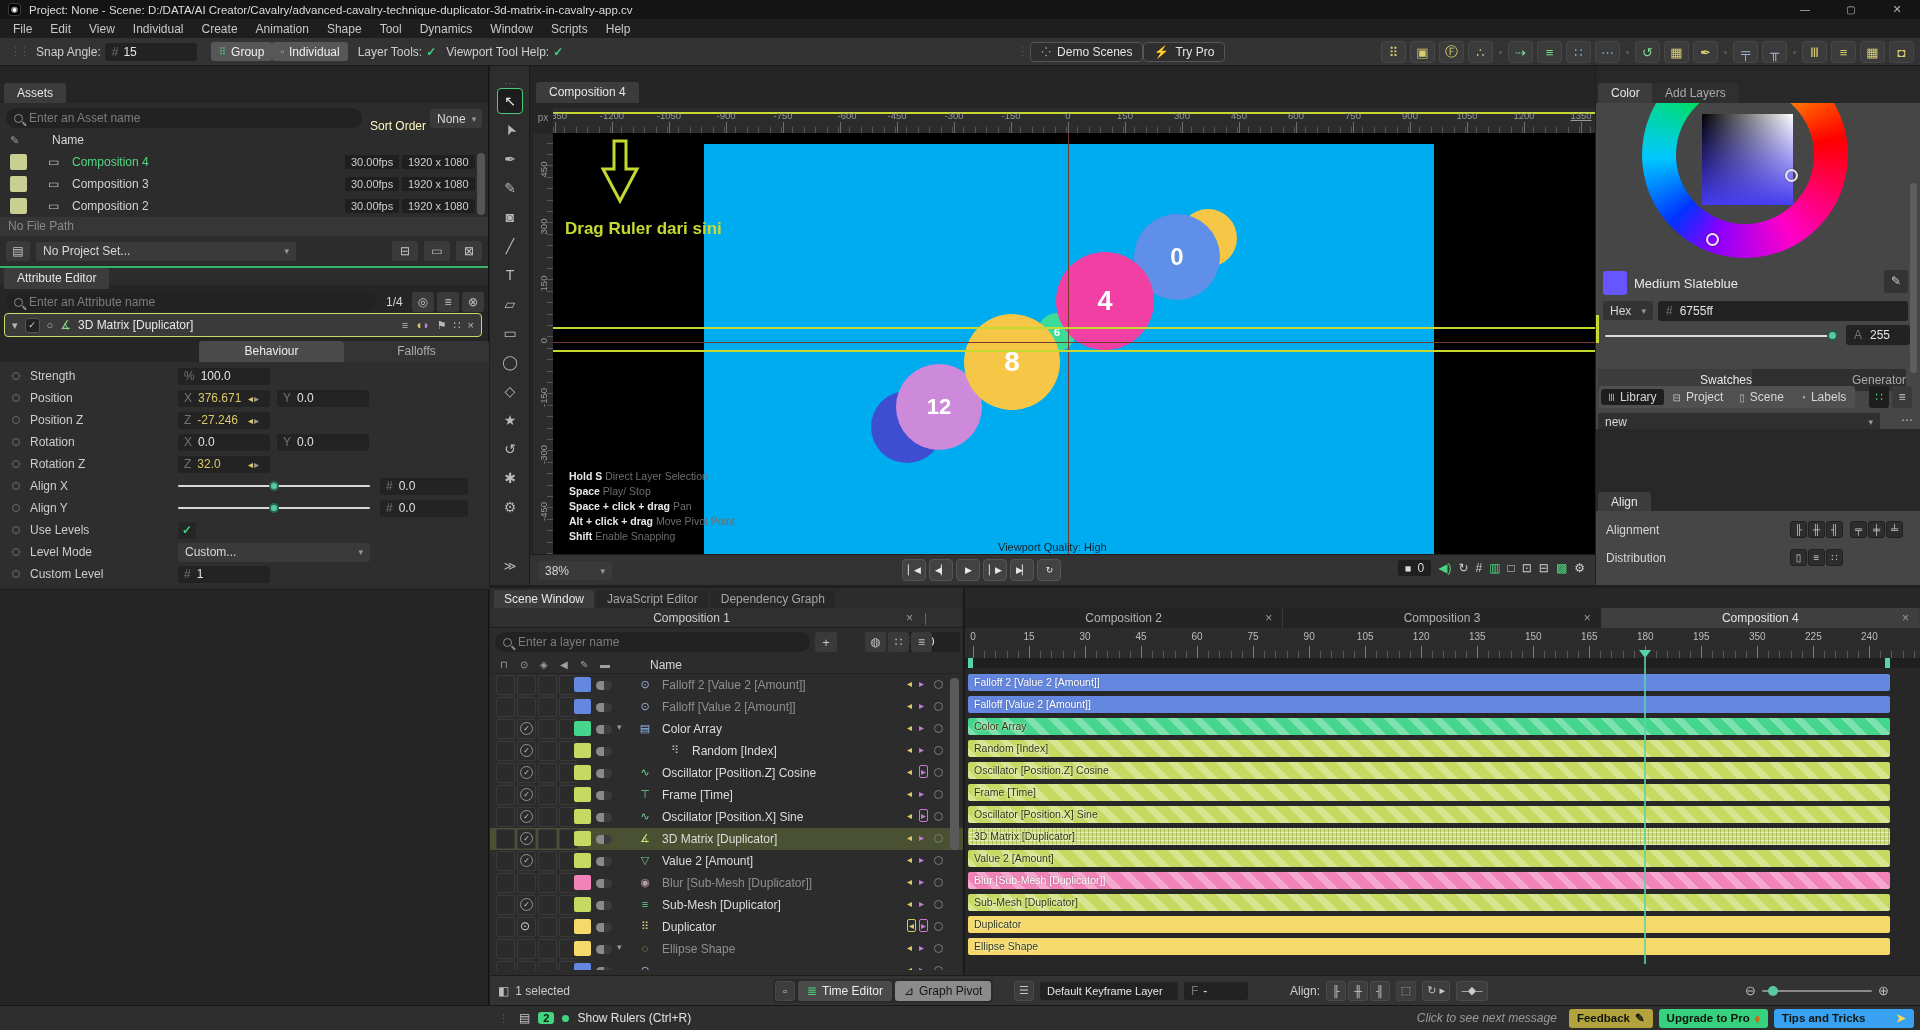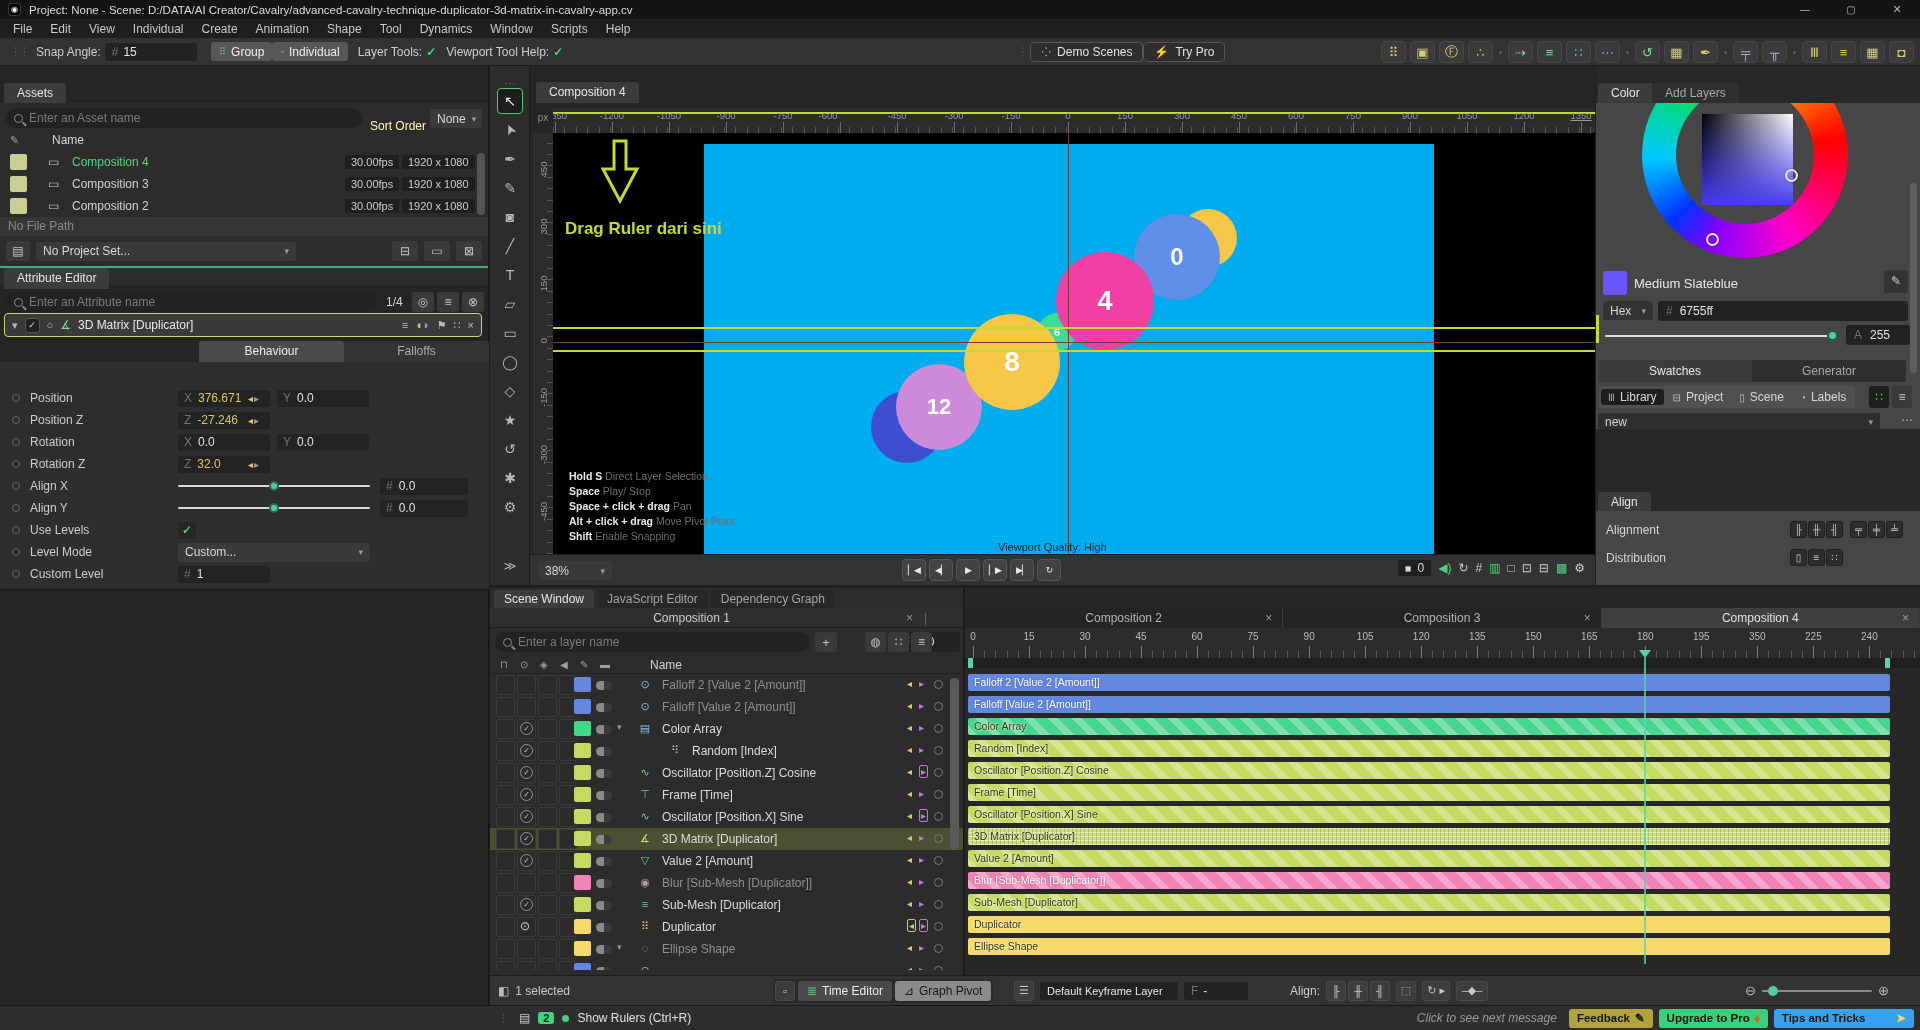--- a/index.html
+++ b/index.html
@@ -146,21 +146,21 @@
     text-align:center;line-height:22px;color:#d0d0d0}
   #cp-hexmode{position:absolute;left:7px;top:198px;width:50px}
   #cp-hex{position:absolute;left:62px;top:198px;right:12px;height:20px;background:#222;border-radius:3px;
     display:flex;align-items:center;gap:7px;padding:0 8px;color:#e4e4e4}
   #cp-accent{position:absolute;left:0;top:212px;width:3px;height:28px;background:#c6d930}
   #alpha-track{position:absolute;left:9px;top:232px;width:228px;height:2px;background:#dcdcdc;border-radius:1px}
   #alpha-knob{position:absolute;left:222px;top:-5px;width:11px;height:11px;border-radius:50%;
     background:#56c9a2;border:2px solid #245a46}
   #cp-alpha{position:absolute;right:10px;top:222px;width:64px;height:20px;background:#222;border-radius:3px;
     display:flex;align-items:center;gap:8px;padding:0 8px;color:#e4e4e4}
-  #sw-tabs{position:absolute;left:2px;top:257px;width:308px;display:flex;text-align:center}
+  #sw-tabs{position:absolute;left:2px;top:266px;width:308px;display:flex;text-align:right}
   .sw-tab{flex:1;padding:4px 0;background:#2f2f2f;color:#a9a9a9}
   .sw-tab.on{background:#3c3c3c;color:#e8e8e8}
   #sw-src{position:absolute;left:3px;top:283px;width:256px;height:22px;background:#505050;border-radius:3px;
     display:flex;align-items:center;padding:2px;gap:2px}
   .src-btn{display:flex;align-items:center;gap:5px;padding:1px 7px;border-radius:3px;color:#d6d6d6}
   .src-btn.on{background:#1e1e1e}
   .src-ic{font-size:10px}
   #sw-view{position:absolute;right:8px;top:283px;display:flex;gap:3px}
   .vw-btn{width:20px;height:22px;border-radius:3px;background:#3a3a3a;display:flex;align-items:center;justify-content:center}
   .vw-btn.on{background:#1e1e1e;color:#4cd47f}
@@ -411,20 +411,28 @@
     <span><span style="color:#d9c86a">◖</span><span style="color:#c878d9">◗</span></span>
     <span class="nh-ic">⚑</span>
     <span class="nh-ic">∷</span>
     <span class="nh-ic">×</span>
   </div>
   <div id="ae-tabs">
     <span class="ae-tab on">Behaviour</span>
     <span class="ae-tab">Falloffs</span>
   </div>
   <div id="attr-rows">
+      <div class="attr-row" style="top: 3px;">
+        <div class="dot-o"></div>
+        <div class="attr-label">Strength</div>
+        <div class="val" style="left: 178px;">
+          <div class="pfx" style="position: static;">%</div>
+          <div class="num" style="position: static;">100.0</div>
+        </div>
+      </div>
       <div class="attr-row" style="top: 25px;">
         <div class="dot-o"></div>
         <div class="attr-label">Position</div>
         <div class="val" style="left: 178px;">
           <div class="pfx" style="position: static;">X</div>
           <div class="num key" style="position: static;">376.671</div>
         </div>
         <div class="karr" style="left: 248px;"><span class="l">◂</span><span class="r">▸</span></div>
         <div class="val" style="left: 277px;">
           <div class="pfx" style="position: static;">Y</div>
@@ -531,21 +539,21 @@
   <div id="vp-corner">px</div>
   <div id="hruler">
     <div class="mn"></div>
       <div class="mj"></div>
     <div id="hguide"></div>
   <div class="hlab" style="left: 2px;">-1350</div>
       <div class="hlab" style="left: 59px;">-1200</div>
       <div class="hlab" style="left: 116px;">-1050</div>
       <div class="hlab" style="left: 173px;">-900</div>
       <div class="hlab" style="left: 230px;">-750</div>
-      <div class="hlab" style="left: 275px;">-600</div>
+      <div class="hlab" style="left: 294px;">-600</div>
       <div class="hlab" style="left: 344px;">-450</div>
       <div class="hlab" style="left: 401px;">-300</div>
       <div class="hlab" style="left: 458px;">-150</div>
       <div class="hlab" style="left: 515px;">0</div>
       <div class="hlab" style="left: 572px;">150</div>
       <div class="hlab" style="left: 629px;">300</div>
       <div class="hlab" style="left: 686px;">450</div>
       <div class="hlab" style="left: 743px;">600</div>
       <div class="hlab" style="left: 800px;">750</div>
       <div class="hlab" style="left: 857px;">900</div>

